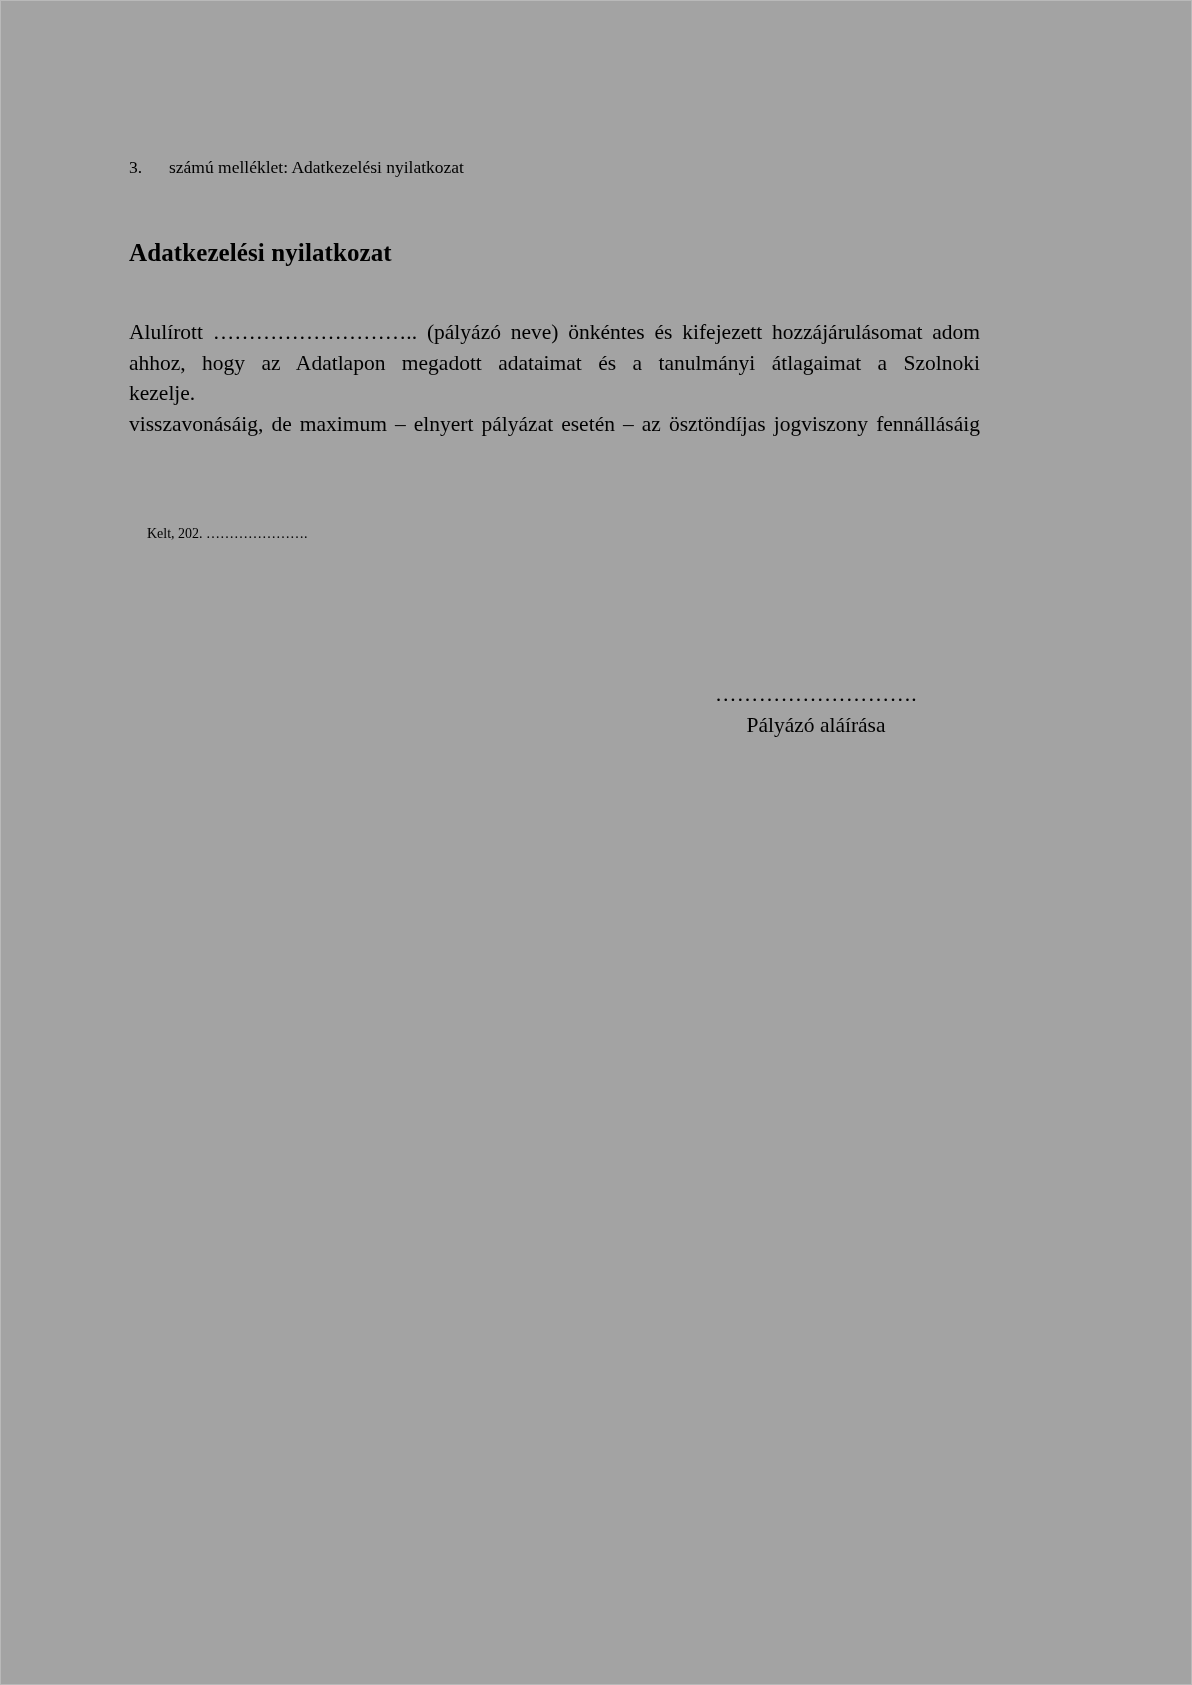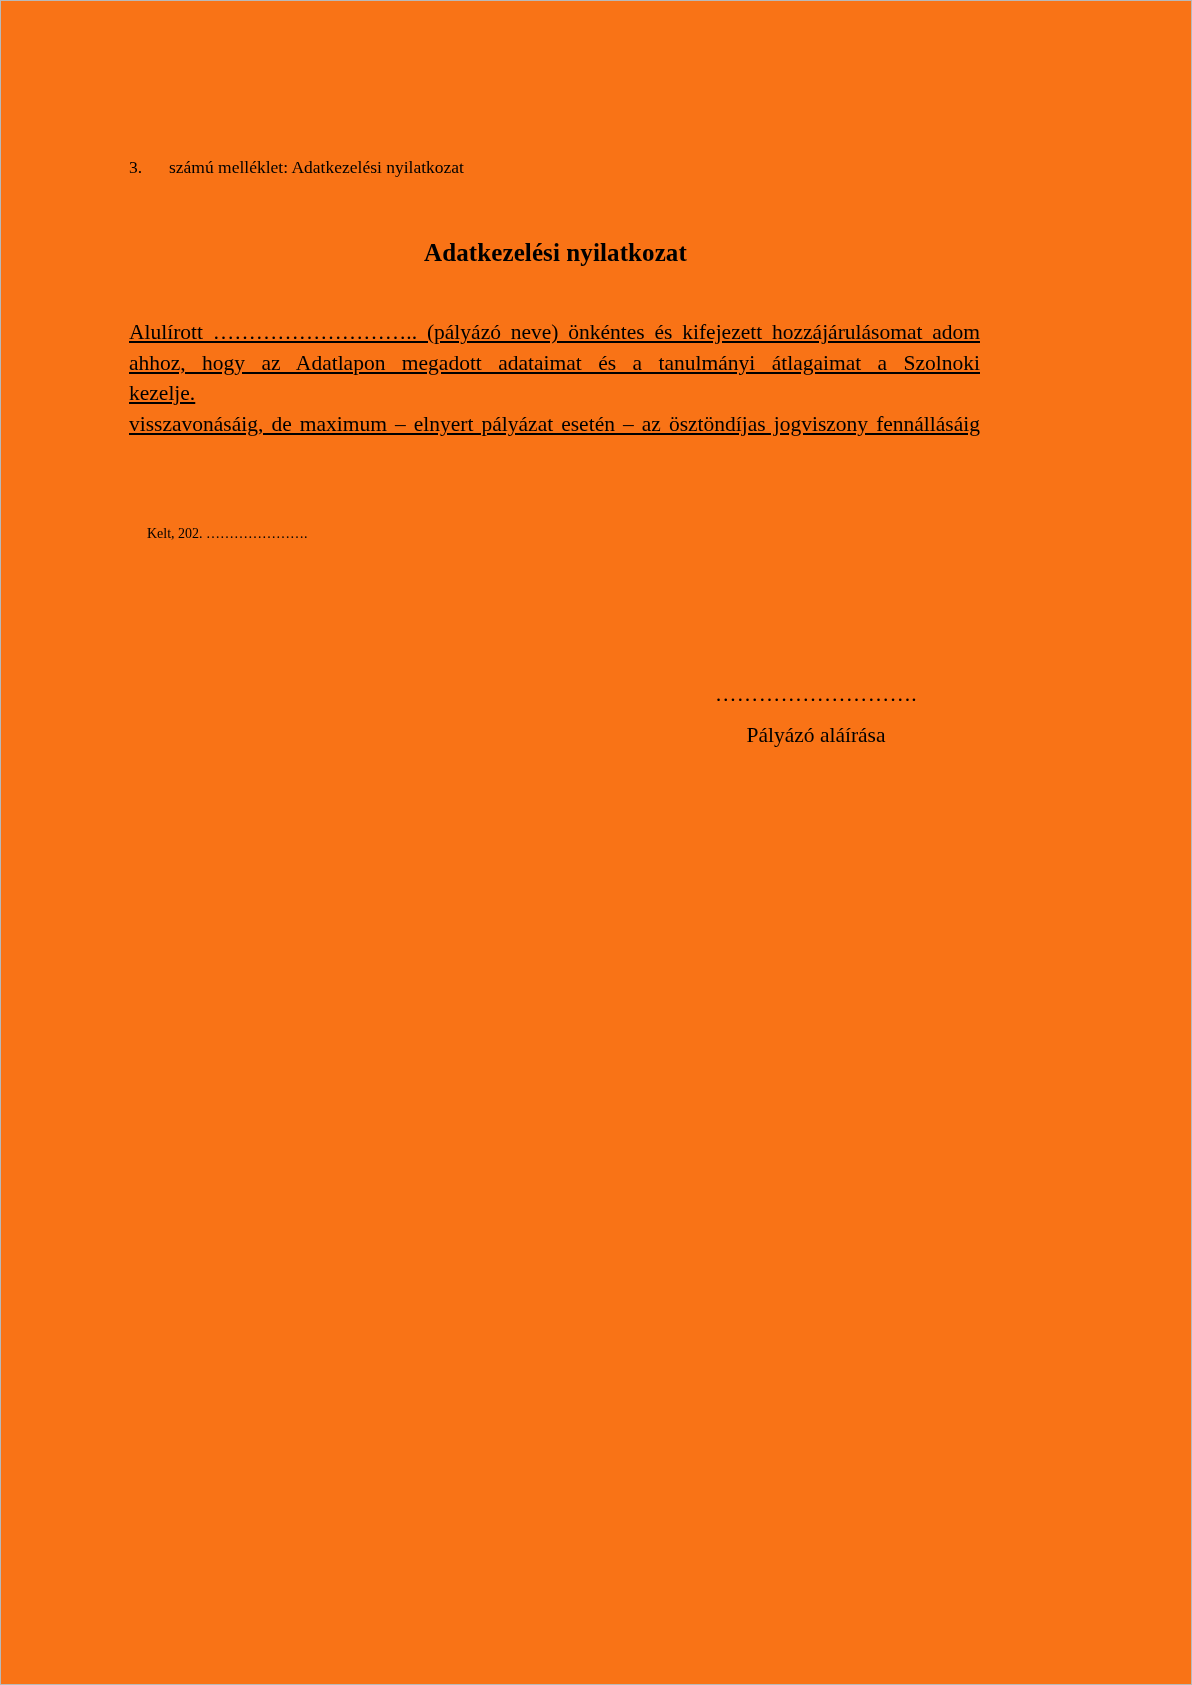--- a/index.html
+++ b/index.html
@@ -12,21 +12,21 @@
     height: 1685px;
     font-family: "Liberation Serif", "DejaVu Serif", serif;
     color: #000000;
     -webkit-font-smoothing: antialiased;
   }
   .page {
     position: relative;
     box-sizing: border-box;
     width: 1192px;
     height: 1685px;
-    background: #f97316;
+    background: #a3a3a3;
     border: 1px solid #b9b9b9;
     overflow: hidden;
   }
   
   .attachment-line {
     position: absolute;
     left: 128px;
     top: 155px;
     width: 853px;
     font-size: 17.5px;
@@ -36,21 +36,21 @@
   .attachment-line .num {
     display: inline-block;
     width: 40px;
   }
   
   .doc-title {
     position: absolute;
     left: 128px;
     top: 237px;
     width: 853px;
-    text-align: center;
+    text-align: left;
     font-size: 25px;
     font-weight: bold;
     line-height: 30px;
     letter-spacing: 0.1px;
   }
   
   .body-paragraph {
     position: absolute;
     left: 128px;
     top: 316px;
@@ -58,21 +58,20 @@
     font-size: 21.5px;
     line-height: 30.6px;
     text-align: justify;
     text-justify: inter-word;
   }
   .body-paragraph .ln {
     display: block;
     text-align: justify;
     text-align-last: justify;
     white-space: nowrap;
-    text-decoration: underline;
   }
   .body-paragraph .ln.last {
     text-align-last: left;
   }
   
   .date-line {
     position: absolute;
     left: 146px;
     top: 518px;
     font-size: 14px;
@@ -87,21 +86,20 @@
     width: 330px;
     text-align: center;
   }
   .signature-rule {
     font-size: 21.5px;
     line-height: 30.6px;
     letter-spacing: 0.3px;
     white-space: nowrap;
   }
   .signature-caption {
-    margin-top: 10px;
     font-size: 21.5px;
     line-height: 30.6px;
     white-space: nowrap;
   }
 </style>
 </head>
 <body>
 
 <div class="page">
 

